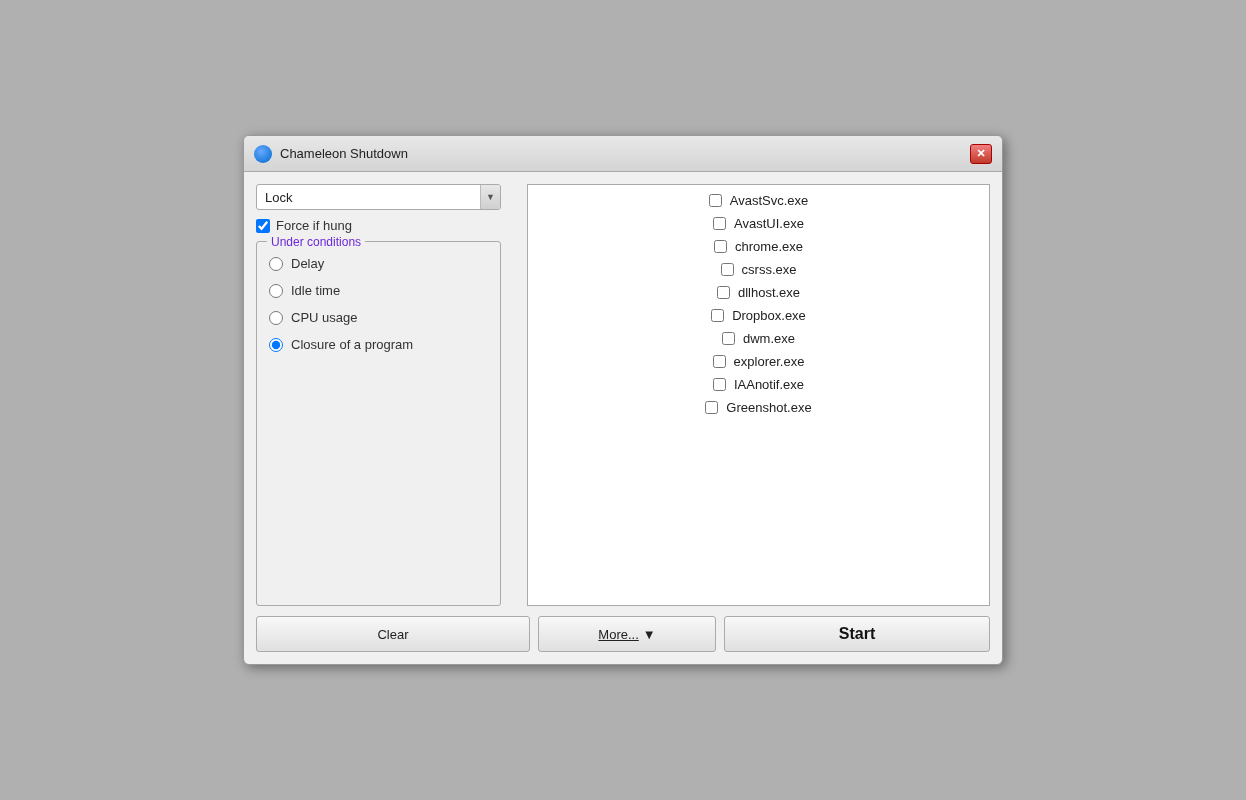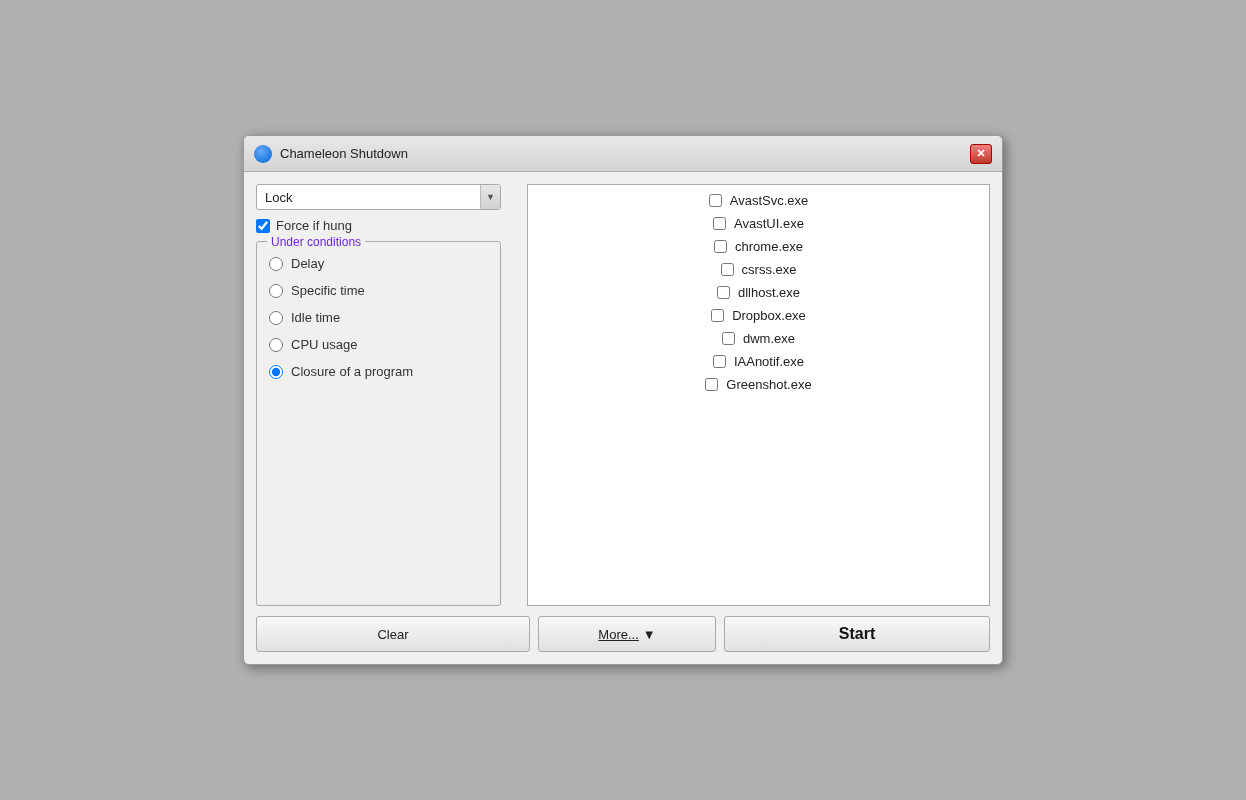--- a/index.html
+++ b/index.html
@@ -315,24 +315,20 @@
 
         <div class="conditions-group">
           <span class="conditions-legend">Under conditions</span>
 
           <div class="radio-item">
             <input type="radio" name="condition" style="">
             <span class="radio-label">Delay</span>
           </div>
           <div class="radio-item">
             <input type="radio" name="condition" style="">
-            <span class="radio-label">Specific time</span>
-          </div>
-          <div class="radio-item">
-            <input type="radio" name="condition" style="">
             <span class="radio-label">Idle time</span>
           </div>
           <div class="radio-item">
             <input type="radio" name="condition" style="">
             <span class="radio-label">CPU usage</span>
           </div>
           <div class="radio-item">
             <input type="radio" name="condition" checked="" style="">
             <span class="radio-label">Closure of a program</span>
           </div>
@@ -361,20 +357,24 @@
             <input type="checkbox" style="">
             <span class="process-name">dllhost.exe</span>
           </div>
           <div class="process-item">
             <input type="checkbox" style="">
             <span class="process-name">Dropbox.exe</span>
           </div>
           <div class="process-item">
             <input type="checkbox" style="">
             <span class="process-name">dwm.exe</span>
+          </div>
+          <div class="process-item">
+            <input type="checkbox" style="">
+            <span class="process-name">explorer.exe</span>
           </div>
           <div class="process-item">
             <input type="checkbox" style="">
             <span class="process-name">IAAnotif.exe</span>
           </div>
           <div class="process-item">
             <input type="checkbox" style="">
             <span class="process-name">Greenshot.exe</span>
           </div>
         </div>

